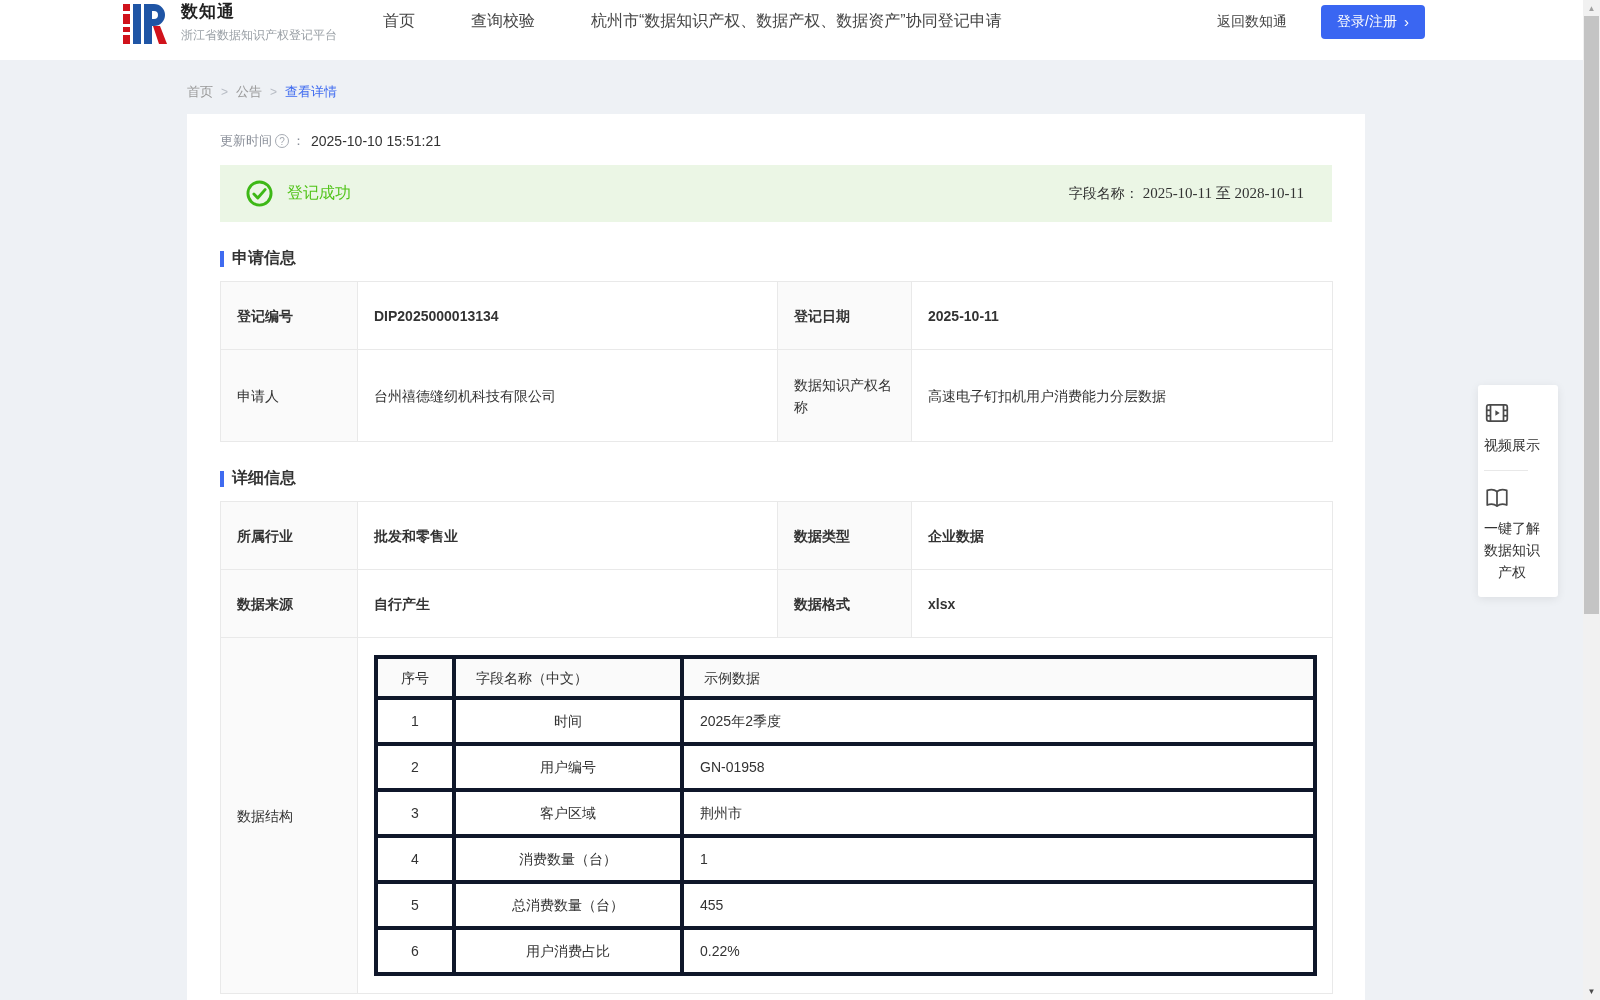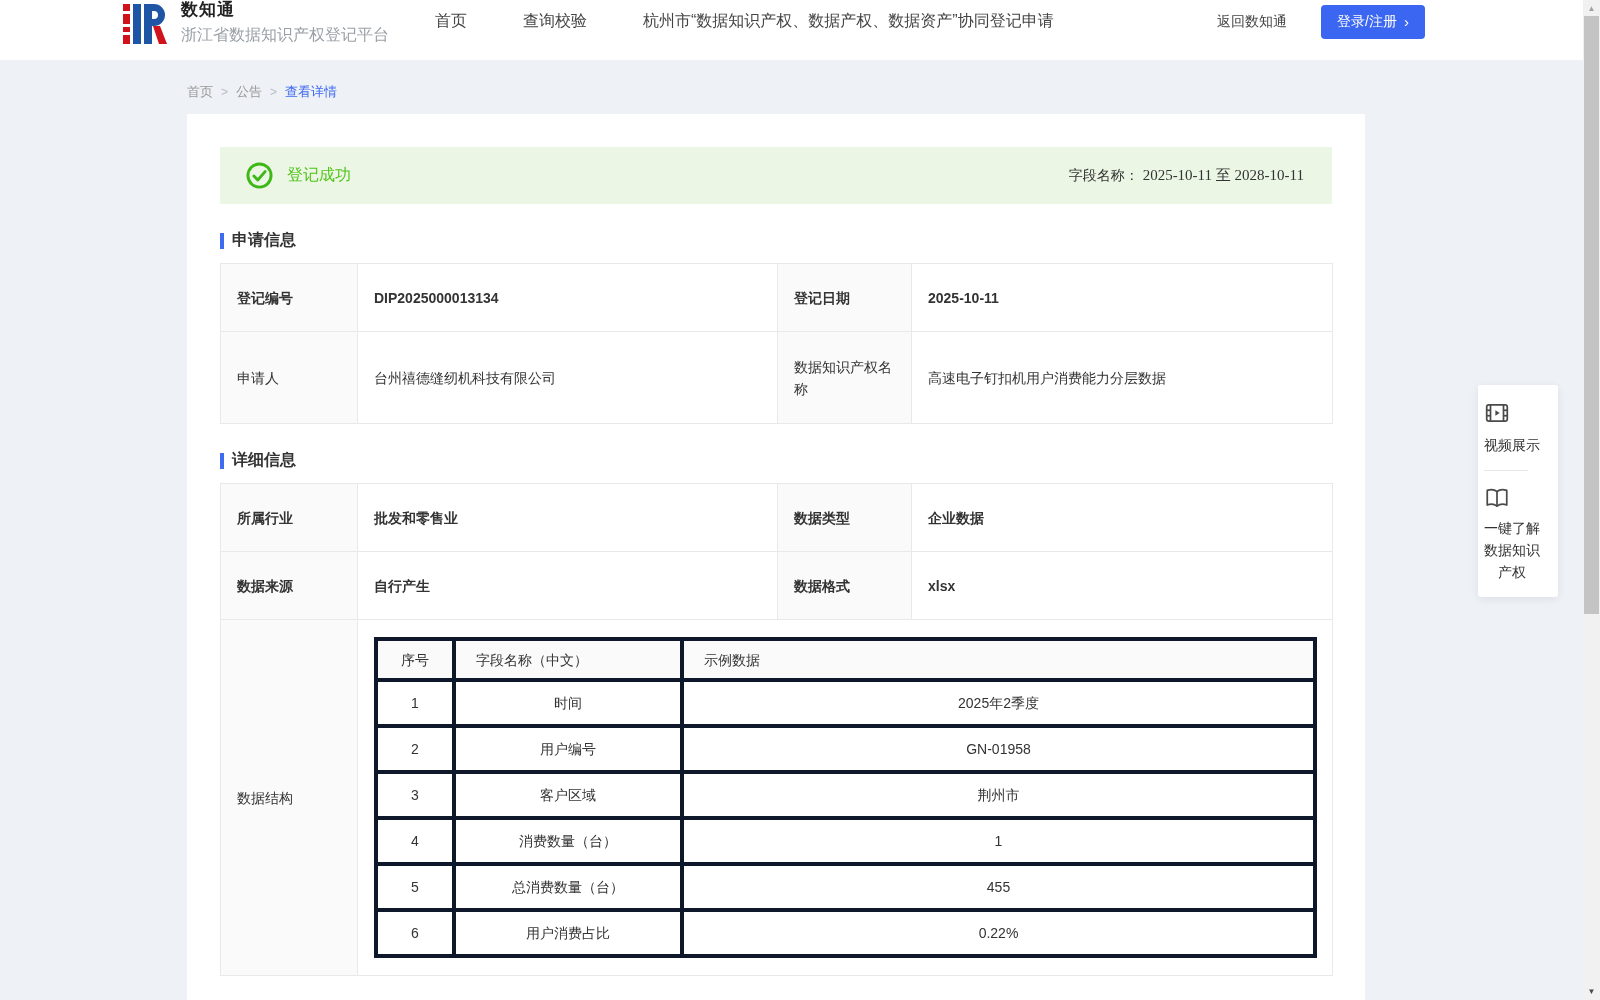--- a/index.html
+++ b/index.html
@@ -5,21 +5,21 @@
   * { margin:0; padding:0; box-sizing:border-box; }
   html,body { background:#eef1f5; }
   body { font-family:"Liberation Sans","DejaVu Sans",sans-serif; color:#333; }
   .page { position:relative; width:1600px; height:1000px; overflow:hidden; background:#eef1f5; }
 
   
   .header { height:60px; background:#fff; display:flex; align-items:center; padding:0 175px 17px 123px; }
   .logo-mark { width:46px; height:44px; flex:0 0 auto; }
   .brand-text { margin-left:12px; }
   .brand-name { font-size:17px; font-weight:bold; color:#222; letter-spacing:1px; }
-  .brand-sub { font-size:16px; color:#9aa0a6; margin-top:4px; }
+  .brand-sub { font-size:12px; color:#9aa0a6; margin-top:4px; }
   .nav { display:flex; align-items:center; gap:56px; margin-left:46px; font-size:16px; color:#444; white-space:nowrap; }
   .nav-item { cursor:pointer; }
   .header-right { margin-left:auto; display:flex; align-items:center; gap:34px; white-space:nowrap; }
   .back-link { font-size:14px; color:#444; cursor:pointer; }
   .login-btn { background:#3a66f2; color:#fff; font-size:14px; border:none; border-radius:4px;
                height:34px; padding:0 16px; display:flex; align-items:center; gap:7px; cursor:pointer; }
   .login-chevron { font-size:15px; line-height:1; }
 
   
   .breadcrumb { margin:23px 0 0 187px; font-size:13px; color:#999; display:flex; align-items:center; gap:8px; }
@@ -50,21 +50,21 @@
   tr.h68 { height:68px;font-weight:bold; }
   tr.h92 { height:92px; }
 
   .struct-cell { padding:17px 15px 17px 16px !important; vertical-align:top !important; }
   table.inner { width:100%; border-collapse:collapse; table-layout:fixed; font-size:14px; }
   table.inner th, table.inner td { border:4px solid #0f172a; height:41px; font-weight:400; color:#333; }
   table.inner th { background:#fafafa; text-align:left; padding-left:20px; }
   table.inner th.c-idx { text-align:center; padding-left:0; }
   td.c-idx { text-align:center; }
   td.c-field { text-align:center; }
-  td.c-sample { padding-left:16px; text-align:center; }
+  td.c-sample { padding-left:16px; text-align:left; }
 
   
   .float-stack { position:absolute; top:385px; right:42px; width:80px; display:flex; flex-direction:column; gap:15px; }
   .float-card { background:#fff; border-radius:3px; box-shadow:0 2px 10px rgba(0,0,0,0.08);
                 padding:15px 6px 14px; display:flex; flex-direction:column; align-items:flex-start; cursor:pointer; }
   .float-label { font-size:14px; color:#333; margin-top:8px; text-align:center; line-height:22px; }
   .float-divider { width:44px; height:1px; background:#e8e8e8; margin:14px 0; }
   .float-icon { width:26px; height:26px; }
   .guide-lines { font-size:14px; color:#333; margin-top:6px; text-align:center; line-height:22px; }
 
@@ -113,20 +113,26 @@
   <div class="breadcrumb">
     <span class="crumb">首页</span>
     <span class="crumb-sep">&gt;</span>
     <span class="crumb">公告</span>
     <span class="crumb-sep">&gt;</span>
     <span class="crumb crumb-active">查看详情</span>
   </div>
 
   <div class="card">
 
+    <div class="update-row">
+      <span>更新时间</span>
+      <span class="help-icon">?</span>
+      <span>：</span>
+      <span class="update-time">2025-10-10 15:51:21</span>
+    </div>
 
     <div class="banner">
       <svg class="check-icon" viewBox="0 0 28 28">
         <circle cx="14" cy="14" r="12" fill="none" stroke="#3db816" stroke-width="3"></circle>
         <path d="M8.2 14.6 l4 4 l7.6 -8.6" fill="none" stroke="#3db816" stroke-width="3" stroke-linecap="round" stroke-linejoin="round"></path>
       </svg>
       <span class="banner-status">登记成功</span>
       <span class="banner-validity">
         <span>字段名称：</span>
         <span class="validity-dates">2025-10-11 至 2028-10-11</span>

